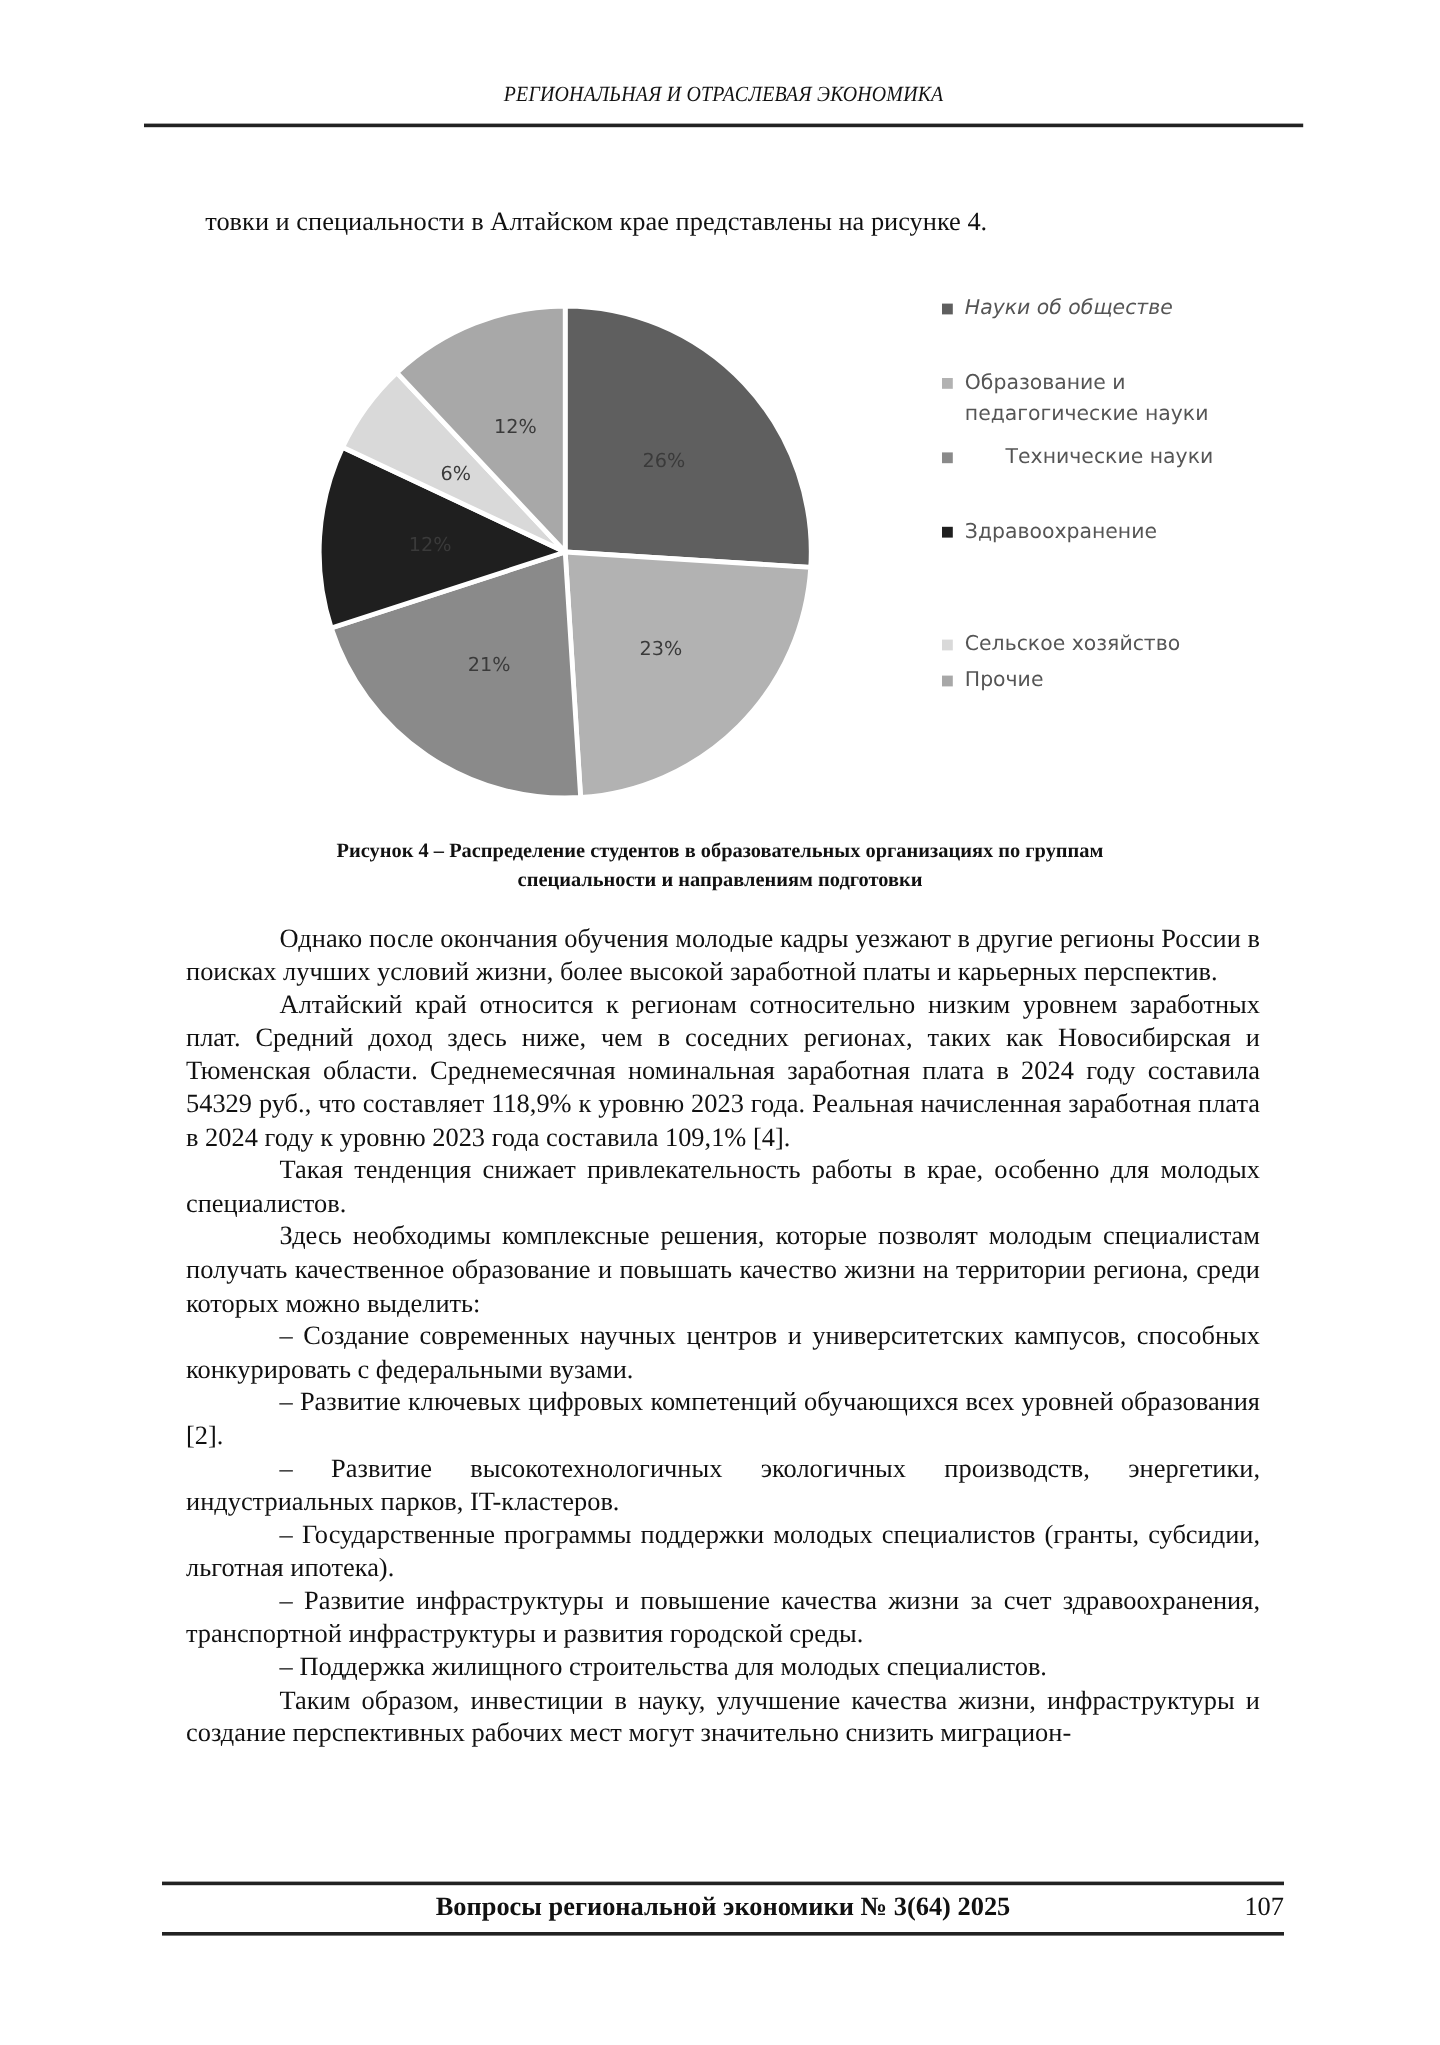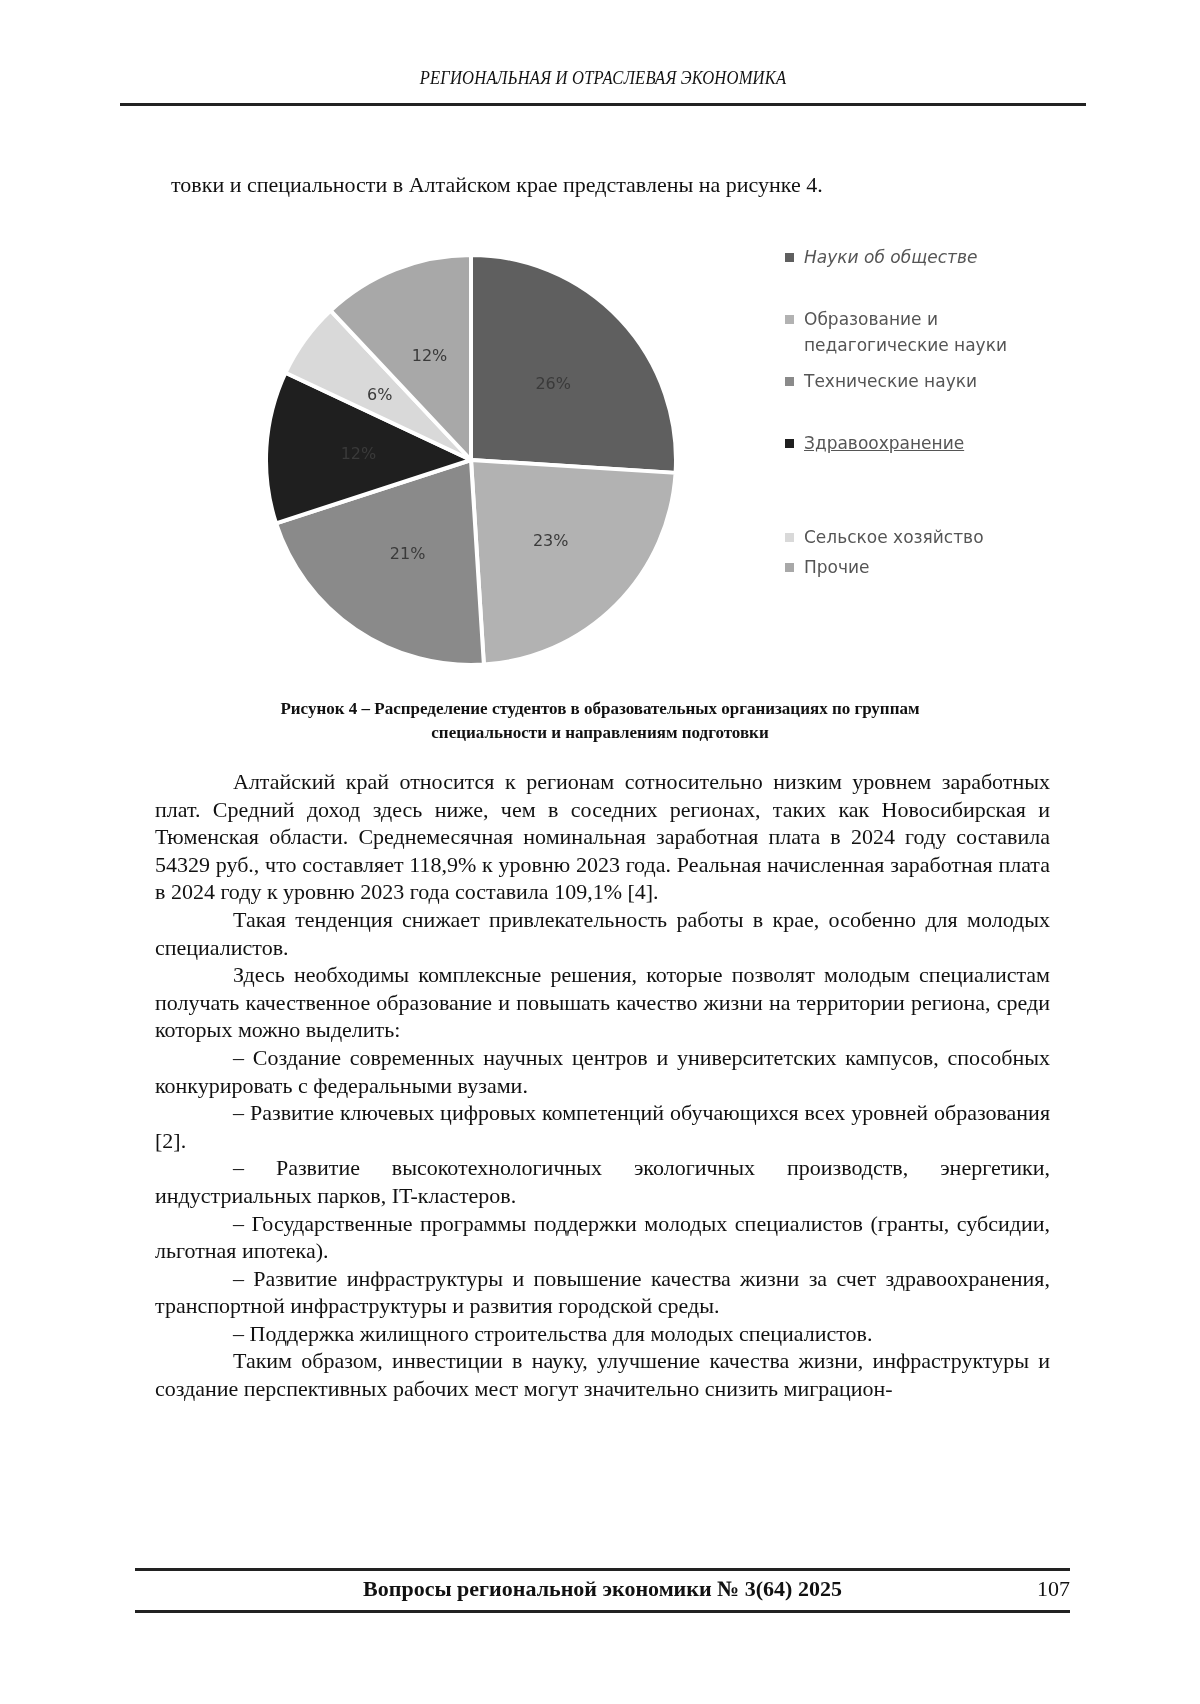--- a/index.html
+++ b/index.html
@@ -60,27 +60,27 @@
           <div>Науки об обществе</div>
         </span>
       </div>
       <div class="legend-item" style="top: 66px;">
         <span class="legend-swatch" style="background: rgb(178, 178, 178);"></span>
         <span>
           <div>Образование и</div>
           <div>педагогические науки</div>
         </span>
       </div>
-      <div class="legend-item" style="top: 128px;">
+      <div class="legend-item" style="top: 128px; gap: 34px;">
         <span class="legend-swatch" style="background: rgb(138, 138, 138);"></span>
         <span>
           <div>Технические науки</div>
         </span>
       </div>
-      <div class="legend-item" style="top: 190px; text-decoration: underline;">
+      <div class="legend-item" style="top: 190px;">
         <span class="legend-swatch" style="background: rgb(31, 31, 31);"></span>
         <span>
           <div>Здравоохранение</div>
         </span>
       </div>
       <div class="legend-item" style="top: 252px; margin-top: 32px;">
         <span class="legend-swatch" style="background: rgb(217, 217, 217);"></span>
         <span>
           <div>Сельское хозяйство</div>
         </span>
@@ -93,20 +93,21 @@
       </div>
     </div>
 </div>
 
 <div class="caption serif">
   <div>Рисунок 4 – Распределение студентов в образовательных организациях по группам</div>
   <div>специальности и направлениям подготовки</div>
 </div>
 
 <div class="body-text serif">
+  <p>Однако после окончания обучения молодые кадры уезжают в другие регионы России в поисках лучших условий жизни, более высокой заработной платы и карьерных перспектив.</p>
   <p>Алтайский край относится к регионам сотносительно низким уровнем заработных плат. Средний доход здесь ниже, чем в соседних регионах, таких как Новосибирская и Тюменская области. Среднемесячная номинальная заработная плата в 2024 году составила 54329 руб., что составляет 118,9% к уровню 2023 года. Реальная начисленная заработная плата в 2024 году к уровню 2023 года составила 109,1% [4].</p>
   <p>Такая тенденция снижает привлекательность работы в крае, особенно для молодых специалистов.</p>
   <p>Здесь необходимы комплексные решения, которые позволят молодым специалистам получать качественное образование и повышать качество жизни на территории региона, среди которых можно выделить:</p>
   <p>– Создание современных научных центров и университетских кампусов, способных конкурировать с федеральными вузами.</p>
   <p>– Развитие ключевых цифровых компетенций обучающихся всех уровней образования [2].</p>
   <p>– Развитие высокотехнологичных экологичных производств, энергетики, индустриальных парков, IT-кластеров.</p>
   <p>– Государственные программы поддержки молодых специалистов (гранты, субсидии, льготная ипотека).</p>
   <p>– Развитие инфраструктуры и повышение качества жизни за счет здравоохранения, транспортной инфраструктуры и развития городской среды.</p>
   <p>– Поддержка жилищного строительства для молодых специалистов.</p>
   <p>Таким образом, инвестиции в науку, улучшение качества жизни, инфраструктуры и создание перспективных рабочих мест могут значительно снизить миграцион-</p>

